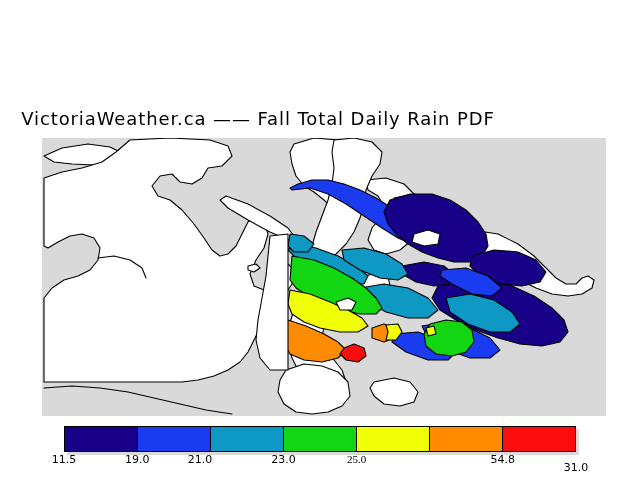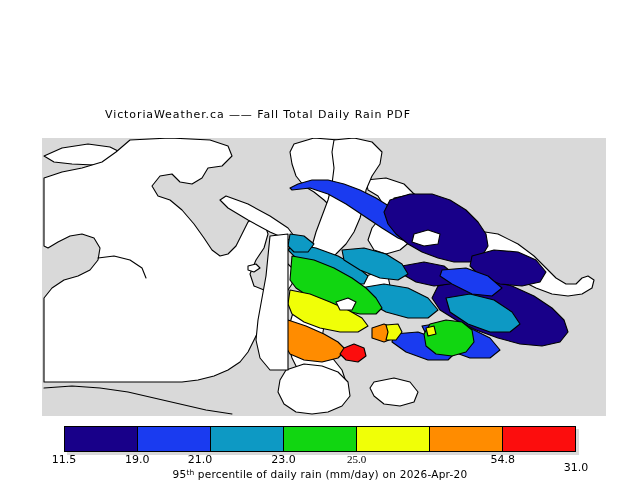--- a/index.html
+++ b/index.html
@@ -20,21 +20,21 @@
     width: 640px; height: 480px;
     background: #ffffff;
   }
 
   
   #title {
     position: absolute;
     left: 0; top: 108px;
     width: 516px;
     text-align: center;
-    font-size: 11px;
+    font-size: 18px;
     letter-spacing: 0.9px;
     color: #000000;
     white-space: pre;
     font-family: "DejaVu Sans", sans-serif;
   }
 
   
   #map-panel {
     position: absolute;
     left: 42px;
@@ -242,16 +242,15 @@
     <div id="cbar-ticks">
         <span class="cbar-tick" style="left: 64px;">11.5</span>
         <span class="cbar-tick" style="left: 137.143px;">19.0</span>
         <span class="cbar-tick" style="left: 200px;">21.0</span>
         <span class="cbar-tick" style="left: 283.429px;">23.0</span>
         <span class="cbar-tick" style="left: 356.571px; font-family: Liberation Serif, serif;">25.0</span>
         <span class="cbar-tick" style="left: 429.714px; margin-top: 36px;">27.0</span>
         <span class="cbar-tick" style="left: 502.857px;">54.8</span>
         <span class="cbar-tick" style="left: 576px; margin-top: 8px;">31.0</span>
       </div>
-    <div id="cbar-caption">95<sup>th</sup> percentile of daily rain (mm/day) on 2026-Apr-20</div>
   </div>
 
 </div>
 
 </body></html>

